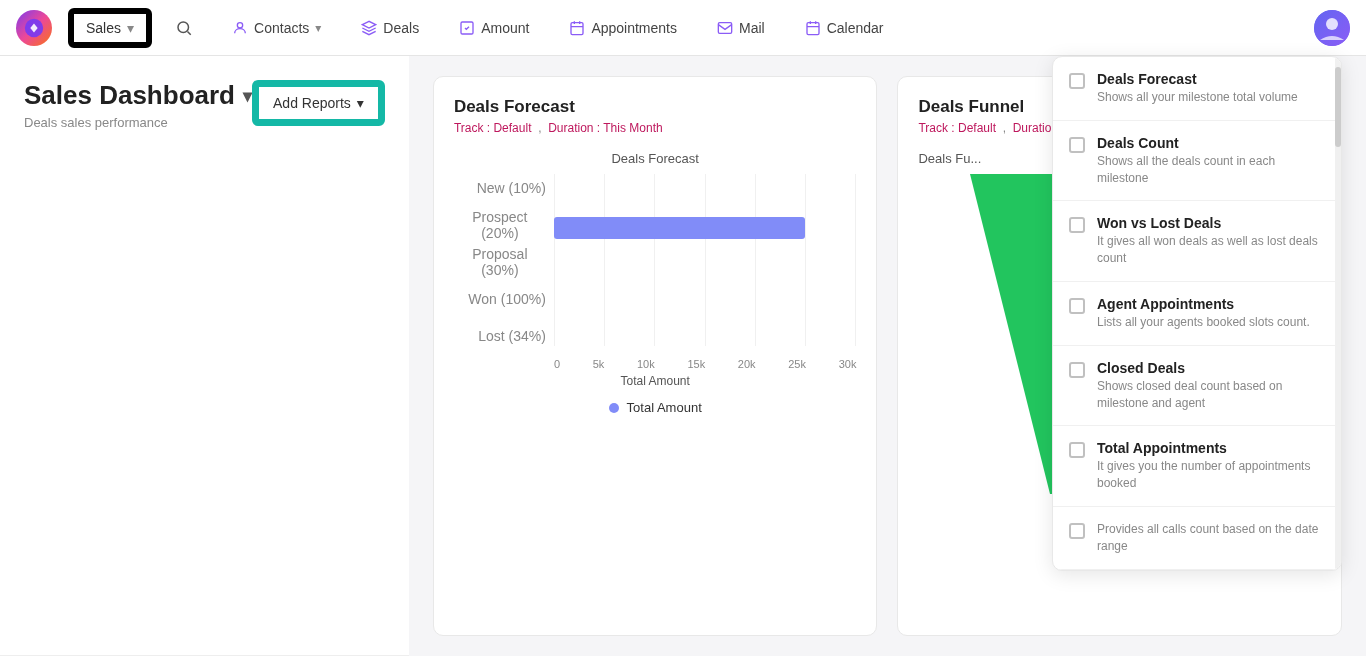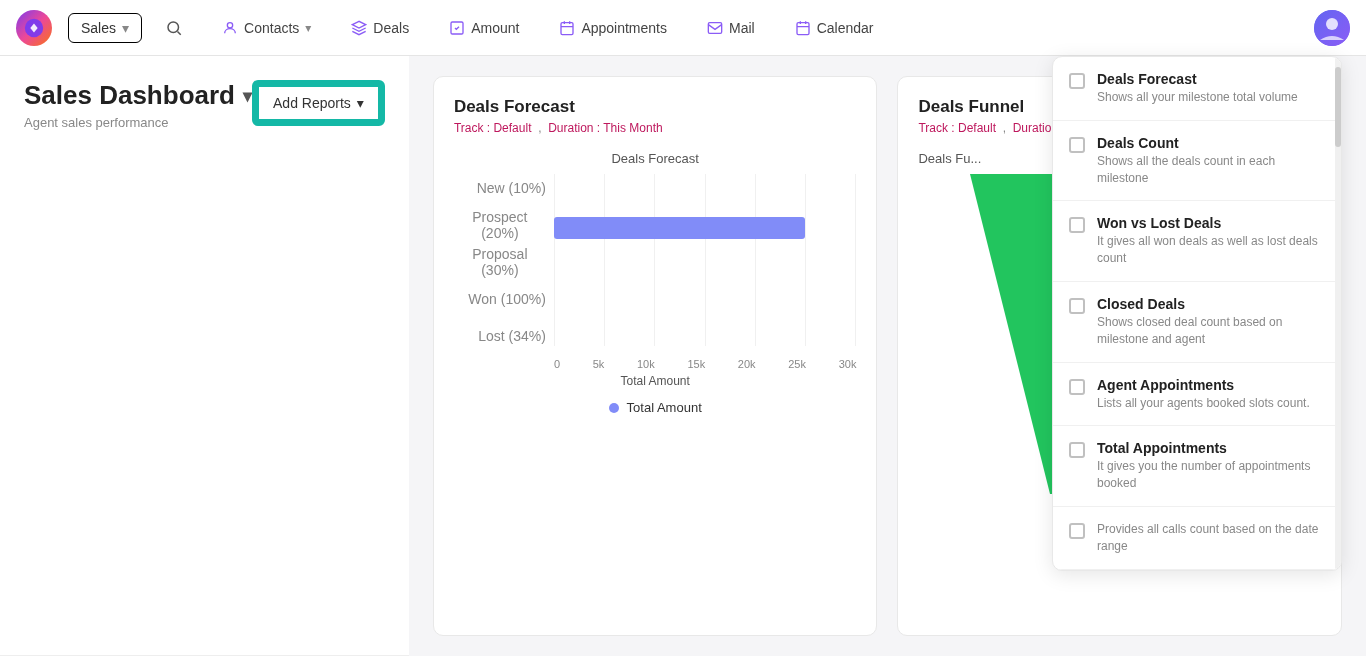--- a/index.html
+++ b/index.html
@@ -18,21 +18,21 @@
     .logo {
       width: 36px; height: 36px;
       background: linear-gradient(135deg, #7c3aed, #ec4899, #f97316);
       border-radius: 50%;
       display: flex; align-items: center; justify-content: center;
       color: white; font-weight: bold; font-size: 14px;
       flex-shrink: 0;
     }
     .workspace-selector {
       display: flex; align-items: center; gap: 6px;
-      border: 1px solid #000000; border-radius: 6px;
+      border: 6px solid #000000; border-radius: 6px;
       padding: 6px 12px; cursor: pointer; background: #fff;
       font-size: 14px; color: #333;
     }
     .workspace-selector .chevron { color: #888; }
     .nav-search {
       width: 32px; height: 32px;
       display: flex; align-items: center; justify-content: center;
       cursor: pointer; color: #555;
     }
     .nav-items {
@@ -317,21 +317,21 @@
 </nav>
 
 <div class="page">
 
   <div class="page-header">
     <div class="page-title-area">
       <div class="page-title">
         <span>Sales Dashboard</span>
         <span class="chevron-icon">▾</span>
       </div>
-      <div class="page-subtitle">Agent sales performance</div>
+      <div class="page-subtitle">Deals sales performance</div>
     </div>
     <button class="add-reports-btn">
       <span>Add Reports</span>
       <span>▾</span>
     </button>
   </div>
 
   <div class="main-content">
 
     <div class="charts-area">
@@ -463,36 +463,36 @@
         <div class="report-checkbox"></div>
         <div class="report-info">
           <div class="report-name">Won vs Lost Deals</div>
           <div class="report-desc">It gives all won deals as well as lost deals count</div>
         </div>
       </div>
 
       <div class="report-item">
         <div class="report-checkbox"></div>
         <div class="report-info">
+          <div class="report-name">Agent Appointments</div>
+          <div class="report-desc">Lists all your agents booked slots count.</div>
+        </div>
+      </div>
+
+      <div class="report-item">
+        <div class="report-checkbox"></div>
+        <div class="report-info">
           <div class="report-name">Closed Deals</div>
           <div class="report-desc">Shows closed deal count based on milestone and agent</div>
         </div>
       </div>
 
       <div class="report-item">
         <div class="report-checkbox"></div>
         <div class="report-info">
-          <div class="report-name">Agent Appointments</div>
-          <div class="report-desc">Lists all your agents booked slots count.</div>
-        </div>
-      </div>
-
-      <div class="report-item">
-        <div class="report-checkbox"></div>
-        <div class="report-info">
           <div class="report-name">Total Appointments</div>
           <div class="report-desc">It gives you the number of appointments booked</div>
         </div>
       </div>
 
       <div class="report-item">
         <div class="report-checkbox"></div>
         <div class="report-info">
           <div class="report-desc">Provides all calls count based on the date range</div>
         </div>

